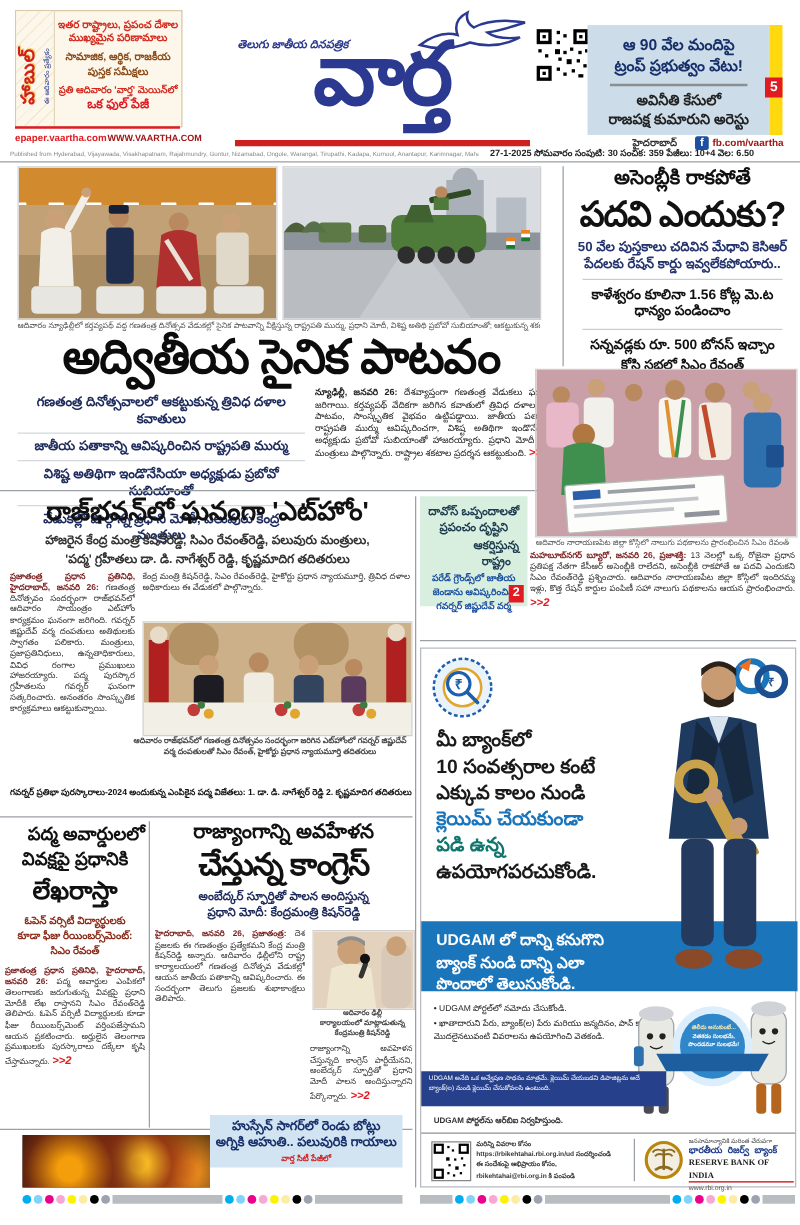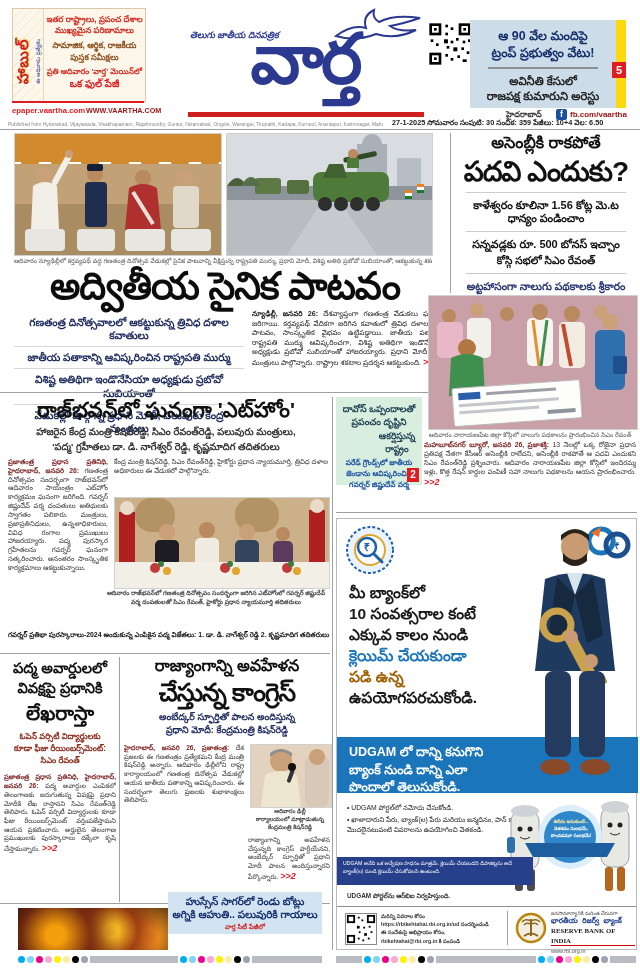--- a/index.html
+++ b/index.html
@@ -188,20 +188,21 @@
       </g>
       <path d="M0 52 Q10 36 20 52 Z" fill="#4a5f3a"></path>
         <path d="M14 52 Q24 34 34 52 Z" fill="#56704a"></path>
     </svg>
   </div>
   <div class="abs rule" style="left:450px;top:133px;width:1px;height:160px;"></div>
 
   <div class="abs" style="left:456px;top:133px;width:180px;">
     <div class="xb c" style="font-size:16px;line-height:1.3;">అసెంబ్లీకి రాకపోతే</div>
     <div class="xb c" style="font-size:28px;line-height:1.25;letter-spacing:-1px;">పదవి ఎందుకు?</div>
+    <div class="kcr-point b" style="font-size:10.6px;color:#25346e;">50 వేల పుస్తకాలు చదివిన మేధావి కెసిఆర్ పేదలకు రేషన్ కార్డు ఇవ్వలేకపోయారు..</div>
     <div class="sep"></div>
     <div class="kcr-point b" style="font-size:11px;color:#111;">కాళేశ్వరం కూలినా 1.56 కోట్ల మె.ట ధాన్యం పండించాం</div>
     <div class="sep"></div>
     <div class="kcr-point b" style="font-size:11px;color:#111;">సన్నవడ్లకు రూ. 500 బోనస్ ఇచ్చాం</div>
     <div class="kcr-point b" style="font-size:10.6px;color:#111;padding-top:0;">కోస్గి సభలో సిఎం రేవంత్</div>
     <div class="sep"></div>
     <div class="kcr-point b" style="font-size:10.6px;color:#25346e;">అట్టహాసంగా నాలుగు పథకాలకు శ్రీకారం</div>
   </div>
 
   <div class="abs cap c nowrap" style="left:14px;top:257px;width:418px;">ఆదివారం న్యూఢిల్లీలో కర్తవ్యపథ్ వద్ద గణతంత్ర దినోత్సవ వేడుకల్లో సైనిక పాటవాన్ని వీక్షిస్తున్న రాష్ట్రపతి ముర్ము, ప్రధాని మోదీ, విశిష్ట అతిథి ప్రబోవో సుబియాంతో; ఆకట్టుకున్న శకటాల ప్రదర్శన</div>
@@ -309,21 +310,21 @@
   </div>
   <div class="abs cap c nowrap" style="left:424px;top:431px;width:212px;">ఆదివారం నారాయణపేట జిల్లా కోస్గిలో నాలుగు పథకాలను ప్రారంభించిన సిఎం రేవంత్</div>
   <div class="abs j" style="left:424px;top:441px;width:212px;height:66px;font-size:6.8px;line-height:1.32;color:#333;overflow:hidden;">
     <span class="b" style="color:#7a1f1f;">మహబూబ్‌నగర్ బ్యూరో, జనవరి 26, ప్రజాశక్తి:</span>
     <span>13 నెలల్లో ఒక్క రోజైనా ప్రధాన ప్రతిపక్ష నేతగా కేసీఆర్ అసెంబ్లీకి రాలేదని, అసెంబ్లీకి రాకపోతే ఆ పదవి ఎందుకని సిఎం రేవంత్‌రెడ్డి ప్రశ్నించారు. ఆదివారం నారాయణపేట జిల్లా కోస్గిలో ఇందిరమ్మ ఇళ్లు, కొత్త రేషన్ కార్డుల పంపిణీ సహా నాలుగు పథకాలను ఆయన ప్రారంభించారు.</span>
     <span class="jump" style="font-size:9px;">&gt;&gt;2</span>
   </div>
   <div class="abs rule" style="left:336px;top:512px;width:301px;height:1px;"></div>
 
   <div class="abs" style="left:4px;top:658px;width:112px;">
-    <div class="xb c" style="font-size:14.5px;line-height:1.4;">పద్మ అవార్డులలో</div>
+    <div class="xb c" style="font-size:14.5px;line-height:1.4;text-align:right;">పద్మ అవార్డులలో</div>
     <div class="xb c" style="font-size:14.5px;line-height:1.4;">వివక్షపై ప్రధానికి</div>
     <div class="xb c" style="font-size:20px;line-height:1.4;">లేఖరాస్తా</div>
     <div class="b c" style="font-size:8.2px;color:#8a2c1a;line-height:1.5;margin-top:4px;">ఓపెన్ వర్సిటీ విద్యార్థులకు</div>
     <div class="b c" style="font-size:8.2px;color:#8a2c1a;line-height:1.5;">కూడా ఫీజు రీయింబర్స్‌మెంట్:</div>
     <div class="b c" style="font-size:8.2px;color:#8a2c1a;line-height:1.5;">సిఎం రేవంత్</div>
     <div class="j" style="margin-top:6px;height:126px;font-size:6.6px;line-height:1.32;color:#333;overflow:hidden;">
       <span class="b" style="color:#7a1f1f;">ప్రజాతంత్ర ప్రధాన ప్రతినిధి, హైదరాబాద్, జనవరి 26:</span>
       <span>పద్మ అవార్డుల ఎంపికలో తెలంగాణకు జరుగుతున్న వివక్షపై ప్రధాని మోదీకి లేఖ రాస్తానని సిఎం రేవంత్‌రెడ్డి తెలిపారు. ఓపెన్ వర్సిటీ విద్యార్థులకు కూడా ఫీజు రీయింబర్స్‌మెంట్ వర్తింపజేస్తామని ఆయన ప్రకటించారు. అర్హులైన తెలంగాణ ప్రముఖులకు పురస్కారాలు దక్కేలా కృషి చేస్తామన్నారు.</span>
       <span class="jump" style="font-size:9px;">&gt;&gt;2</span>
     </div>
@@ -389,21 +390,21 @@
         <circle cx="30" cy="22" r="11" fill="none" stroke="#1b4f8f" stroke-width="5"></circle>
         <path d="M4 10 L14 4 L12 14 Z" fill="#f37021"></path>
         <text x="30" y="26" text-anchor="middle" font-size="9" font-weight="bold" fill="#1b4f8f">₹</text>
       </svg>
     </span>
     <div class="abs" style="left:12px;top:64px;width:172px;">
       <div class="adline" style="color:#1a1a1a;">మీ బ్యాంక్‌లో</div>
       <div class="adline" style="color:#1a1a1a;">10 సంవత్సరాల కంటే</div>
       <div class="adline" style="color:#1a1a1a;">ఎక్కువ కాలం నుండి</div>
       <div class="adline" style="color:#1b75bb;">క్లెయిమ్ చేయకుండా</div>
-      <div class="adline" style="color:#a16207;">పడి ఉన్న</div>
+      <div class="adline" style="color:#0f766e;">పడి ఉన్న</div>
       <div class="adline" style="color:#1a1a1a;">ఉపయోగపరచుకోండి.</div>
     </div>
     <div class="band">
       <div style="padding:7px 0 0 12px;">
         <div class="bandline">UDGAM లో దాన్ని కనుగొని</div>
         <div class="bandline">బ్యాంక్ నుండి దాన్ని ఎలా</div>
         <div class="bandline">పొందాలో తెలుసుకోండి.</div>
       </div>
     </div>
     <span class="abs" style="left:168px;top:2px;">

